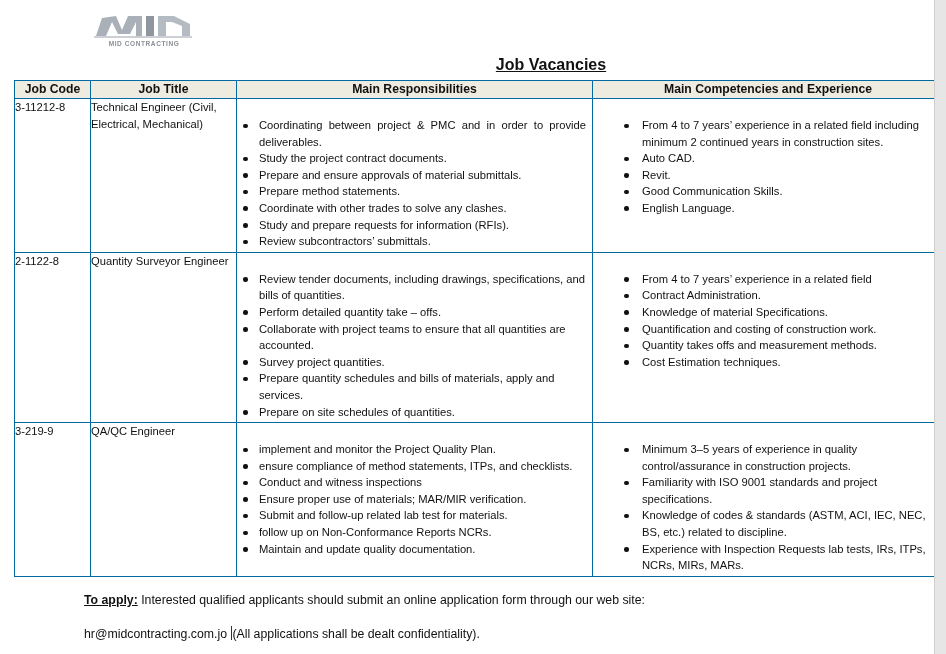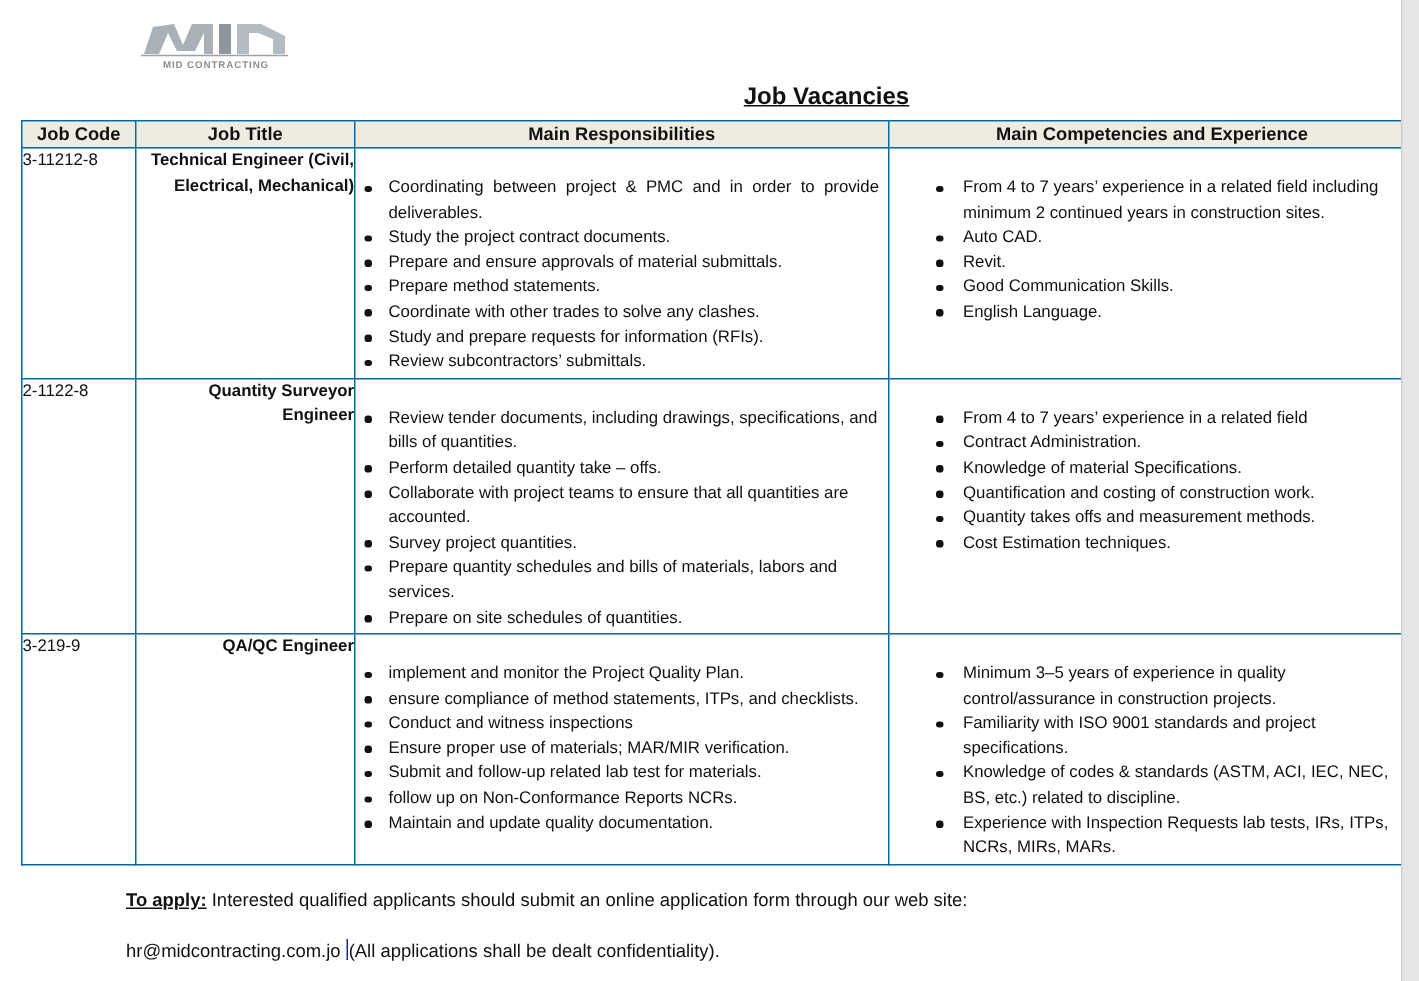--- a/index.html
+++ b/index.html
@@ -29,21 +29,21 @@
     font-size: 11.2px; line-height: 16.6px;
   }
   table.jobs th, table.jobs td {
     border: 1px solid #0369a1; vertical-align: top; padding: 0;
   }
   table.jobs th {
     background: #eeece1; font-weight: bold; font-size: 12.2px; height: 17px;
     text-align: center; line-height: 17px;
   }
   td.code { padding: 2px 0 0 6px; }
-  td.title-cell { text-align: right; font-weight: bold; padding: 2px 4px 0 4px; }
+  td.title-cell { text-align: left; font-weight: normal; padding: 2px 4px 0 4px; }
   ul.bul { list-style: none; margin: 0; padding: 18px 6px 2px 0; }
   ul.bul li { position: relative; padding-left: 28px; }
   ul.bul li::before {
     content: ""; position: absolute; left: 13px; top: 6.5px;
     width: 4.5px; height: 4.5px; border-radius: 50%; background: #111;
   }
   td.resp ul.bul li { padding-left: 22px; }
   td.resp ul.bul { padding-left: 154px; }
   td.resp ul.bul li::before { left: 6px; }
   td.comp ul.bul { padding-left: 20px; }
@@ -121,21 +121,21 @@
 
       <tr style="height:148px">
         <td class="code">2-1122-8</td>
         <td class="title-cell">Quantity Surveyor Engineer</td>
         <td class="resp">
           <ul class="bul" style="padding-left:0">
             <li>Review tender documents, including drawings, specifications, and bills of quantities.</li>
             <li>Perform detailed quantity take – offs.</li>
             <li>Collaborate with project teams to ensure that all quantities are accounted.</li>
             <li>Survey project quantities.</li>
-            <li>Prepare quantity schedules and bills of materials, labors and services.</li>
+            <li>Prepare quantity schedules and bills of materials, apply and services.</li>
             <li>Prepare on site schedules of quantities.</li>
           </ul>
         </td>
         <td class="comp">
           <ul class="bul" style="padding-top:18px">
             <li>From 4 to 7 years’ experience in a related field</li>
             <li>Contract Administration.</li>
             <li>Knowledge of material Specifications.</li>
             <li>Quantification and costing of construction work.</li>
             <li>Quantity takes offs and measurement methods.</li>

